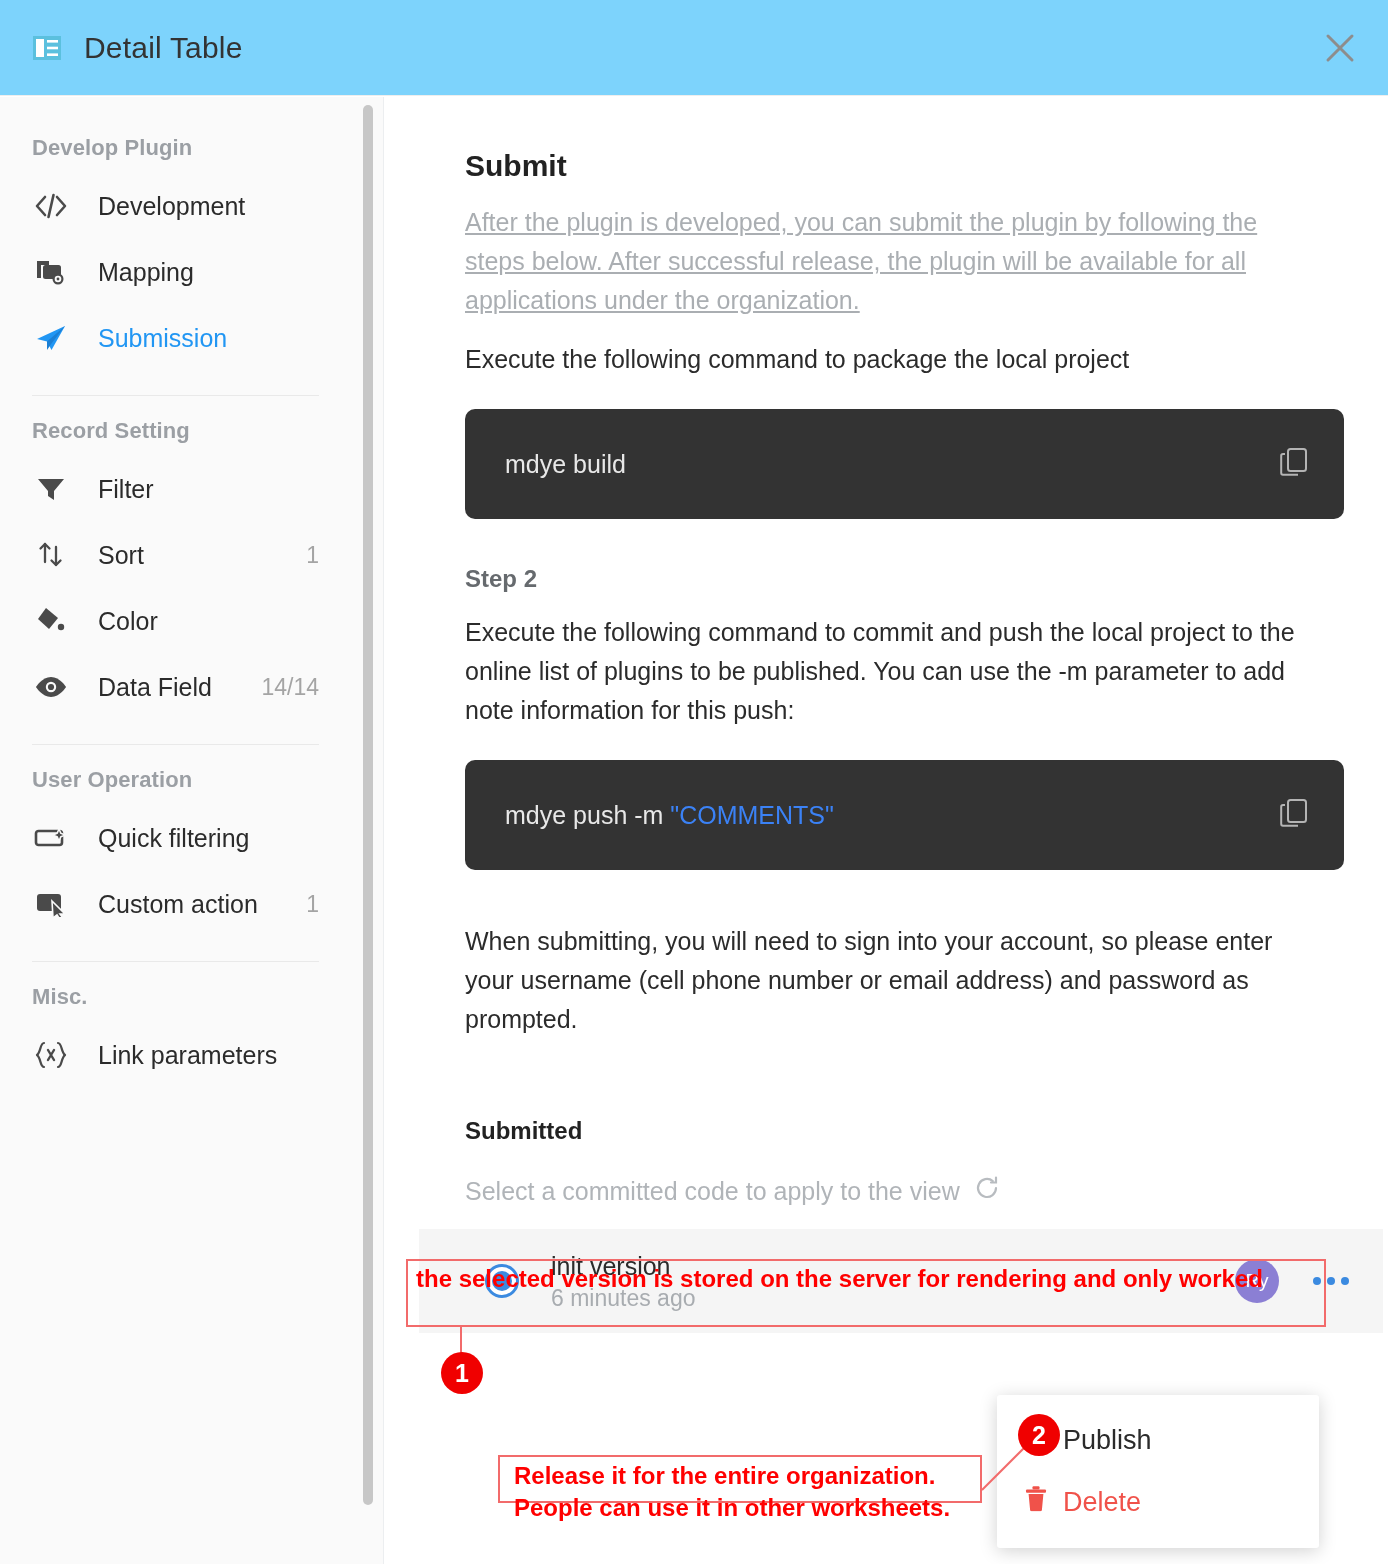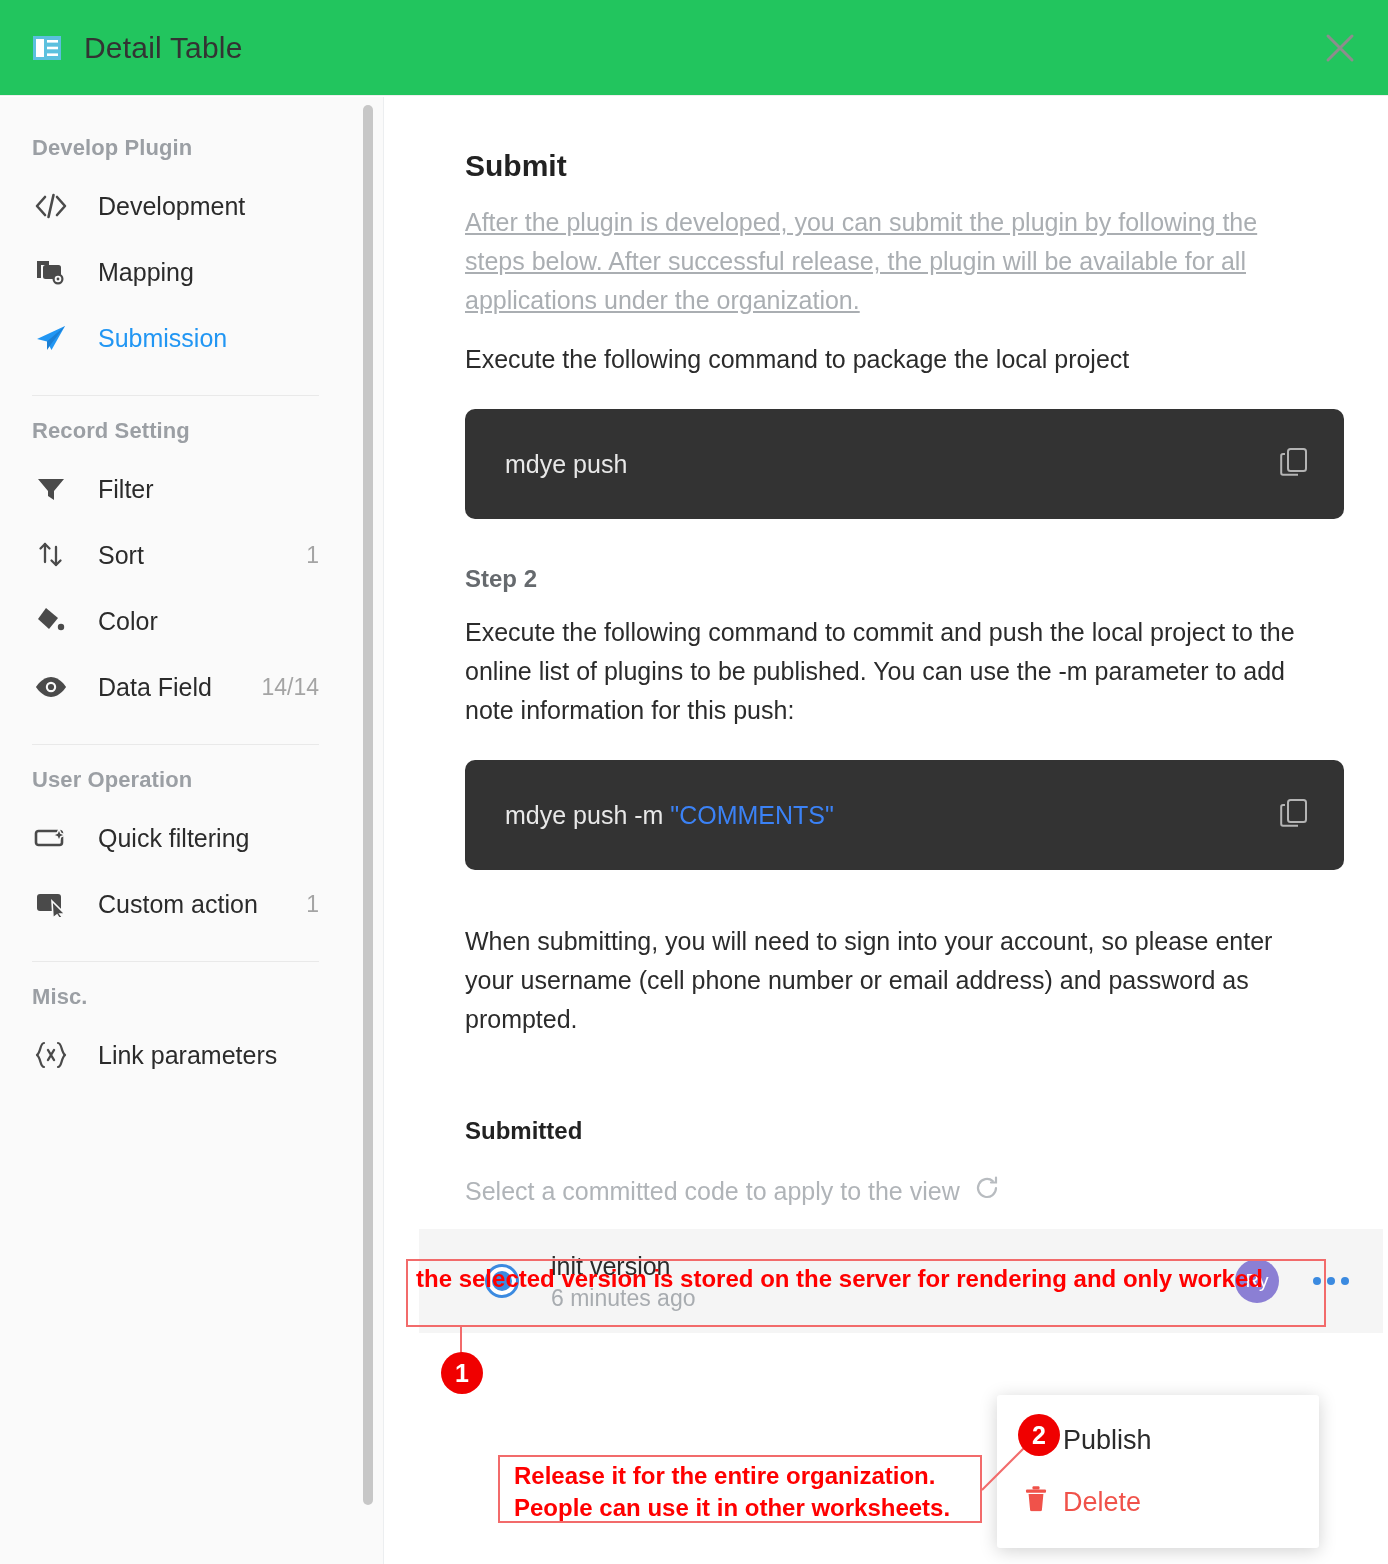--- a/index.html
+++ b/index.html
@@ -9,21 +9,21 @@
     background: #ffffff;
     overflow: hidden;
   }
   .window { position: relative; width: 1388px; height: 1564px; background:#fff; }
 
   
   .titlebar {
     position: absolute; left:0; top:0; width:1388px; height:96px;
     border-bottom: 1px solid #eeeeee;
     display:flex; align-items:center;
-    background:#22c55e;
+    background:#7dd3fc;
   }
   .titlebar-icon {
     margin-left: 32px; width: 30px; height: 30px;
     display:flex; align-items:center; justify-content:center;
   }
   .titlebar-title {
     margin-left: 22px; font-size: 30px; color:#333333; font-weight: 400;
     letter-spacing: .2px;
   }
   .close-btn {
@@ -150,21 +150,21 @@
   
   .anno-box {
     position:absolute; border:2px solid #f26b6b; background: rgba(255,255,255,0.88);
     z-index: 50;
   }
   .anno-text {
     color:#ff0000; font-weight:bold; font-family:"Liberation Sans", sans-serif;
   }
   #anno1 { left: 406px; top: 1259px; width: 920px; height: 68px; padding: 2px 8px; background: transparent;}
   #anno1 .anno-text { font-size: 24px; line-height: 31px; }
-  #anno2 { left: 498px; top: 1455px; width: 484px; height: 68px; padding: 3px 14px; }
+  #anno2 { left: 498px; top: 1455px; width: 484px; height: 48px; padding: 3px 14px; }
   #anno2 .anno-text { font-size: 24px; line-height: 32px; }
 
   .badge {
     position:absolute; width:42px; height:42px; border-radius:50%;
     background:#f00000; color:#fff; font-size:25px; font-weight:bold;
     display:flex; align-items:center; justify-content:center; z-index: 60;
   }
   #badge1 { left: 441px; top: 1352px; }
   #badge2 { left: 1018px; top: 1414px; }
   svg.leader-svg { position:absolute; z-index:45; pointer-events:none; }
@@ -332,21 +332,21 @@
   </div>
 
   <div class="main">
     <div class="content">
 
       <div class="h1">Submit</div>
       <div class="desc">After the plugin is developed, you can submit the plugin by following the steps below. After successful release, the plugin will be available for all applications under the organization.</div>
 
       <div class="stepp">Execute the following command to package the local project</div>
       <div class="code">
-        <span class="code-text">mdye push</span>
+        <span class="code-text">mdye build</span>
         <span class="copy-ic">
           <svg width="28" height="30" viewBox="0 0 28 30" fill="none" stroke="#b4b4b4" stroke-width="2">
             <rect x="8" y="2" width="18" height="22" rx="2.5"></rect>
             <path d="M5 7 H3 a1.8 1.8 0 0 0 -1.8 1.8 V26 a1.8 1.8 0 0 0 1.8 1.8 H18"></path>
           </svg>
         </span>
       </div>
 
       <div class="steph">Step 2</div>
       <div class="stepp">Execute the following command to commit and push the local project to the online list of plugins to be published. You can use the -m parameter to add note information for this push:</div>

